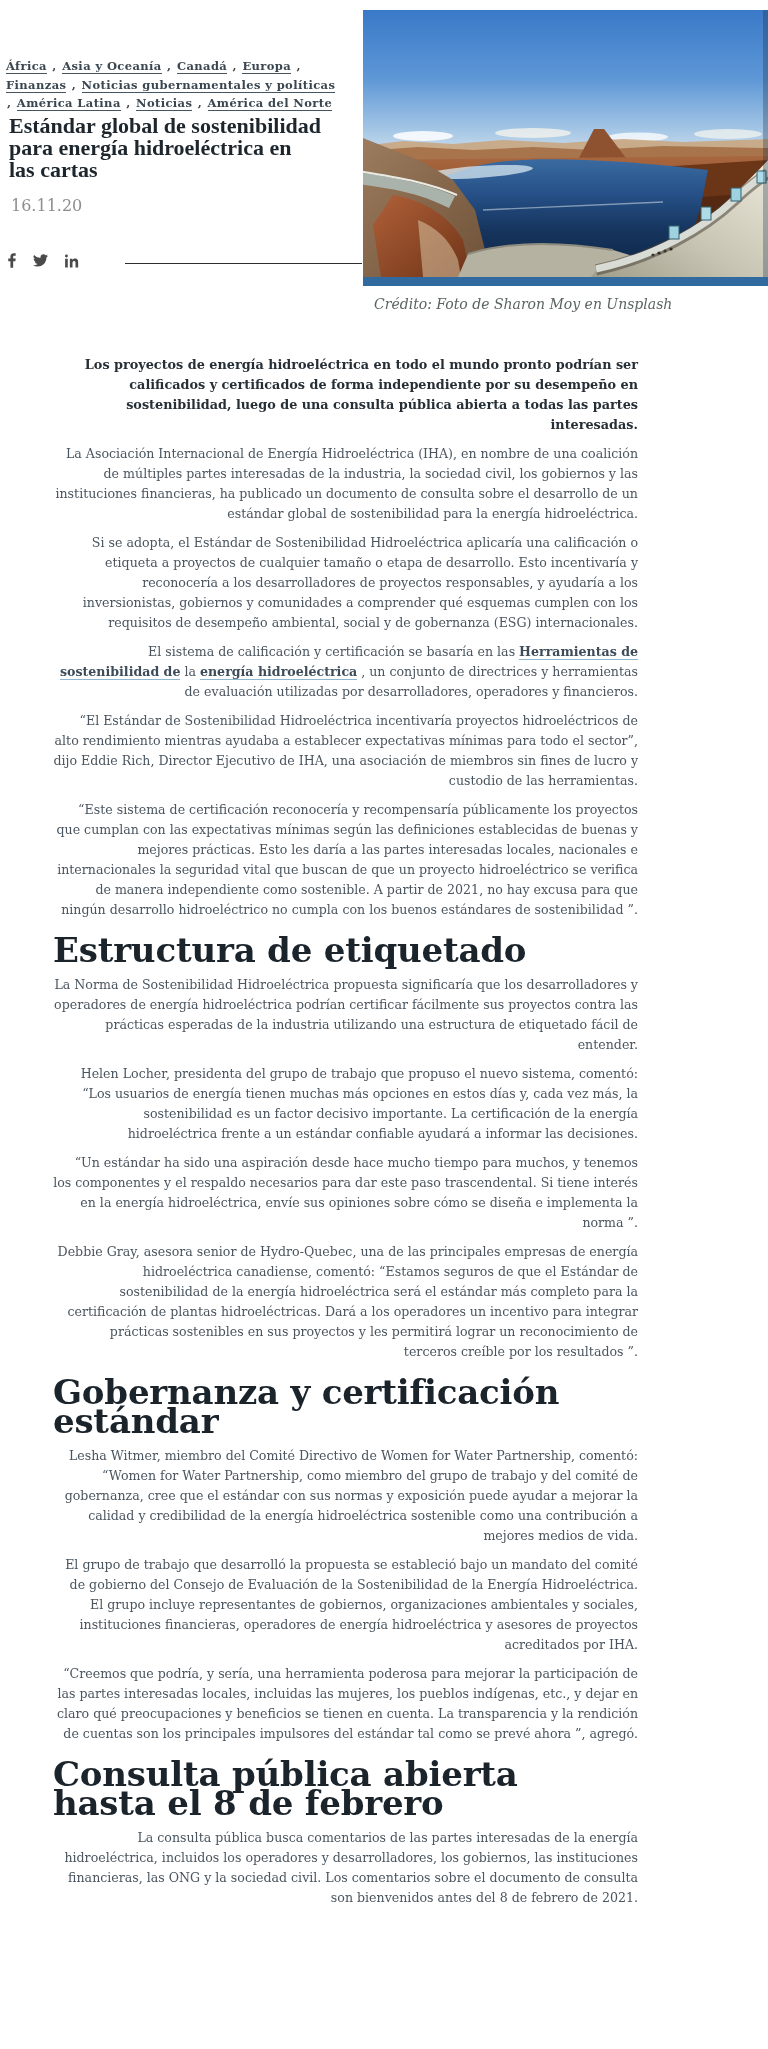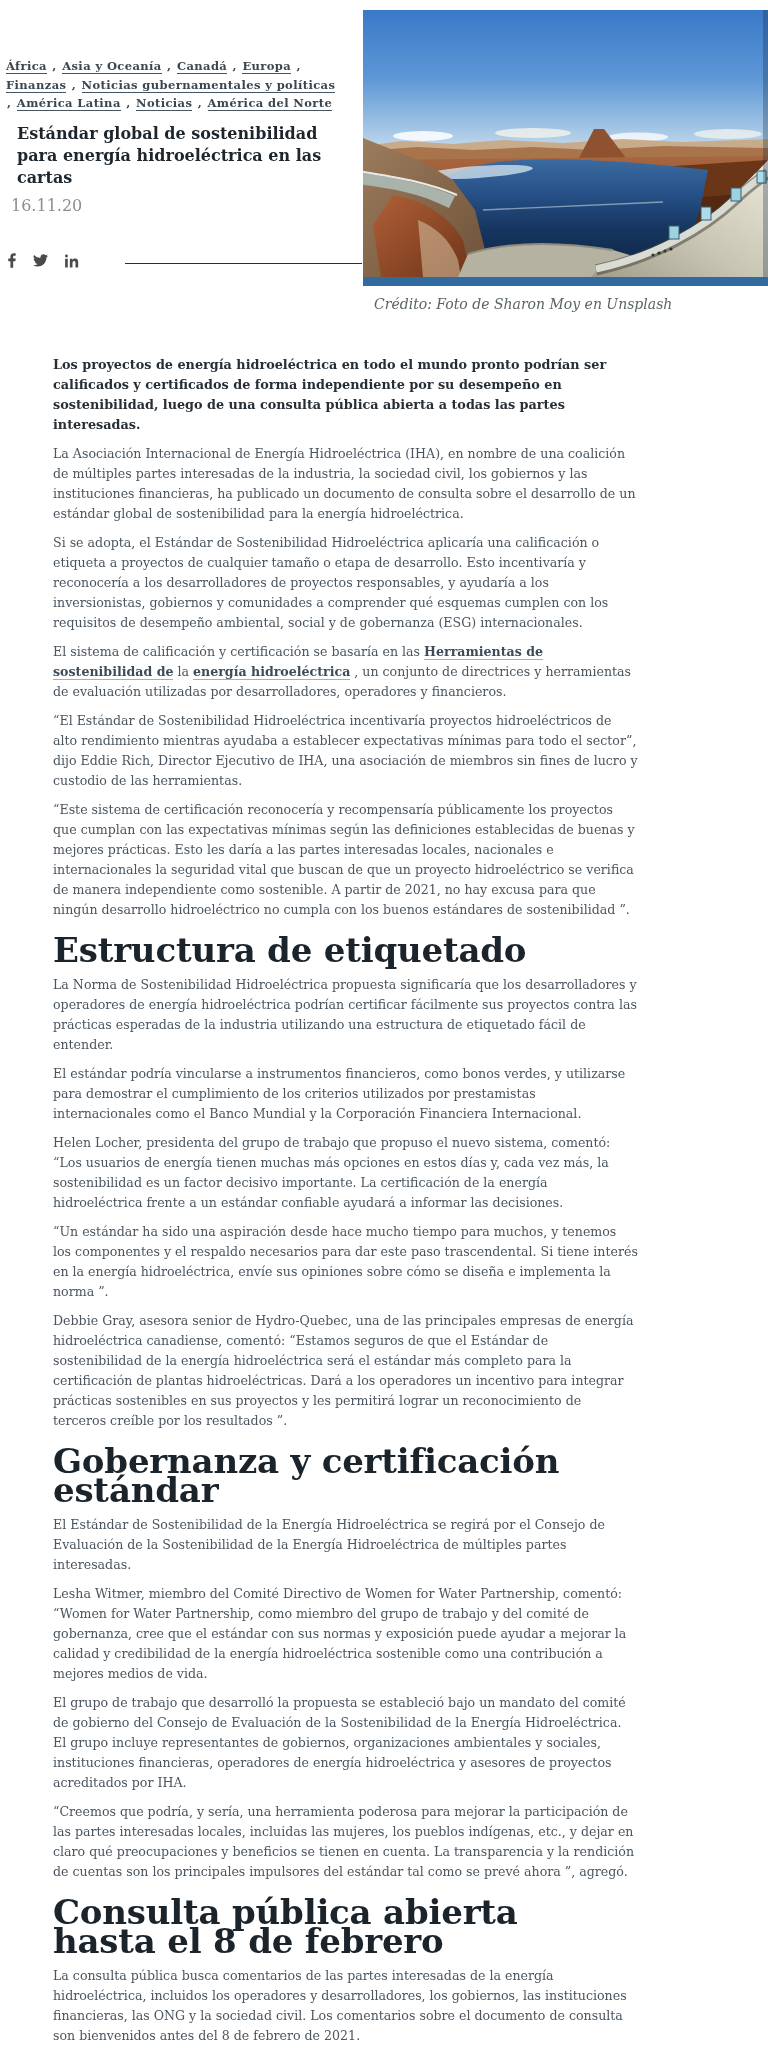--- a/index.html
+++ b/index.html
@@ -12,43 +12,43 @@
   
   .breadcrumbs{
     position:absolute;left:6px;top:57px;width:332px;
     font-size:11.5px;font-weight:bold;line-height:18.5px;
     letter-spacing:.4px;color:#3a4650;
   }
   .breadcrumbs a{color:#3a4650;text-decoration:none;border-bottom:1px solid #46555f;cursor:pointer;}
   .bc-sep{margin:0 1px;color:#3a4650;}
 
   .page-title{
-    position:absolute;left:5px;top:111px;width:312px;margin:12px;
-    font-size:16px;line-height:22px;font-weight:bold;color:#1e262d;
+    position:absolute;left:5px;top:111px;width:312px;margin:4px;
+    font-size:22px;line-height:22px;font-weight:bold;color:#1e262d;font-family:Liberation Serif, serif;
   }
   .pub-date{position:absolute;left:11px;top:196px;font-size:16px;color:#8d8d8d;}
 
   .share-row{position:absolute;left:8px;top:253px;display:flex;align-items:center;gap:17px;}
   .share-row .icon{display:inline-flex;cursor:pointer;}
   .share-row svg{fill:#4a4a4a;}
 
   .divider{position:absolute;left:125px;top:263px;width:237px;height:1px;background:#2d2d2d;}
 
   
   .hero{position:absolute;left:363px;top:10px;width:405px;height:267px;overflow:hidden;background:#6fa0d2;}
   .hero svg{display:block;}
   .hero-bar{position:absolute;left:363px;top:277px;width:405px;height:9px;}
   .hero-caption{
     position:absolute;left:374px;top:296px;
     font-style:italic;font-size:14px;color:#5a655f;
   }
 
   
   .article{position:absolute;left:53px;top:355px;width:585px;}
-  .article p{margin:0 0 9px 0;font-size:12.6px;line-height:20px;color:#4a555f;text-align:left;}
+  .article p{margin:0 0 9px 0;font-size:12.6px;line-height:20px;color:#4a555f;text-align:right;}
   .article p.lead{font-weight:bold;color:#272f36;font-size:12.8px;}
   .article h2{
     margin:16px 0 10px 0;font-size:34px;line-height:29px;
     font-weight:bold;color:#1b232b;letter-spacing:-.2px;max-width:560px;
   }
   .article a{
     color:#3e4c59;font-weight:bold;text-decoration:none;cursor:pointer;
     border-bottom:1.5px solid #8fb6cf;
   }
 </style>
@@ -183,27 +183,25 @@
   <article class="article">
     <p class="lead">Los proyectos de energía hidroeléctrica en todo el mundo pronto podrían ser calificados y certificados de forma independiente por su desempeño en sostenibilidad, luego de una consulta pública abierta a todas las partes interesadas.</p>
     <p>La Asociación Internacional de Energía Hidroeléctrica (IHA), en nombre de una coalición de múltiples partes interesadas de la industria, la sociedad civil, los gobiernos y las instituciones financieras, ha publicado un documento de consulta sobre el desarrollo de un estándar global de sostenibilidad para la energía hidroeléctrica.</p>
     <p>Si se adopta, el Estándar de Sostenibilidad Hidroeléctrica aplicaría una calificación o etiqueta a proyectos de cualquier tamaño o etapa de desarrollo. Esto incentivaría y reconocería a los desarrolladores de proyectos responsables, y ayudaría a los inversionistas, gobiernos y comunidades a comprender qué esquemas cumplen con los requisitos de desempeño ambiental, social y de gobernanza (ESG) internacionales.</p>
     <p><span>El sistema de calificación y certificación se basaría en las </span><a>Herramientas de sostenibilidad de</a><span> la </span><a>energía hidroeléctrica</a><span> , un conjunto de directrices y herramientas de evaluación utilizadas por desarrolladores, operadores y financieros.</span></p>
     <p>“El Estándar de Sostenibilidad Hidroeléctrica incentivaría proyectos hidroeléctricos de alto rendimiento mientras ayudaba a establecer expectativas mínimas para todo el sector”, dijo Eddie Rich, Director Ejecutivo de IHA, una asociación de miembros sin fines de lucro y custodio de las herramientas.</p>
     <p>“Este sistema de certificación reconocería y recompensaría públicamente los proyectos que cumplan con las expectativas mínimas según las definiciones establecidas de buenas y mejores prácticas. Esto les daría a las partes interesadas locales, nacionales e internacionales la seguridad vital que buscan de que un proyecto hidroeléctrico se verifica de manera independiente como sostenible. A partir de 2021, no hay excusa para que ningún desarrollo hidroeléctrico no cumpla con los buenos estándares de sostenibilidad ”.</p>
 
     <h2>Estructura de etiquetado</h2>
     <p>La Norma de Sostenibilidad Hidroeléctrica propuesta significaría que los desarrolladores y operadores de energía hidroeléctrica podrían certificar fácilmente sus proyectos contra las prácticas esperadas de la industria utilizando una estructura de etiquetado fácil de entender.</p>
-    <p>El estándar podría vincularse a instrumentos financieros, como bonos verdes, y utilizarse para demostrar el cumplimiento de los criterios utilizados por prestamistas internacionales como el Banco Mundial y la Corporación Financiera Internacional.</p>
     <p>Helen Locher, presidenta del grupo de trabajo que propuso el nuevo sistema, comentó: “Los usuarios de energía tienen muchas más opciones en estos días y, cada vez más, la sostenibilidad es un factor decisivo importante. La certificación de la energía hidroeléctrica frente a un estándar confiable ayudará a informar las decisiones.</p>
     <p>“Un estándar ha sido una aspiración desde hace mucho tiempo para muchos, y tenemos los componentes y el respaldo necesarios para dar este paso trascendental. Si tiene interés en la energía hidroeléctrica, envíe sus opiniones sobre cómo se diseña e implementa la norma ”.</p>
     <p>Debbie Gray, asesora senior de Hydro-Quebec, una de las principales empresas de energía hidroeléctrica canadiense, comentó: “Estamos seguros de que el Estándar de sostenibilidad de la energía hidroeléctrica será el estándar más completo para la certificación de plantas hidroeléctricas. Dará a los operadores un incentivo para integrar prácticas sostenibles en sus proyectos y les permitirá lograr un reconocimiento de terceros creíble por los resultados ”.</p>
 
     <h2>Gobernanza y certificación estándar</h2>
-    <p>El Estándar de Sostenibilidad de la Energía Hidroeléctrica se regirá por el Consejo de Evaluación de la Sostenibilidad de la Energía Hidroeléctrica de múltiples partes interesadas.</p>
     <p>Lesha Witmer, miembro del Comité Directivo de Women for Water Partnership, comentó: “Women for Water Partnership, como miembro del grupo de trabajo y del comité de gobernanza, cree que el estándar con sus normas y exposición puede ayudar a mejorar la calidad y credibilidad de la energía hidroeléctrica sostenible como una contribución a mejores medios de vida.</p>
     <p>El grupo de trabajo que desarrolló la propuesta se estableció bajo un mandato del comité de gobierno del Consejo de Evaluación de la Sostenibilidad de la Energía Hidroeléctrica. El grupo incluye representantes de gobiernos, organizaciones ambientales y sociales, instituciones financieras, operadores de energía hidroeléctrica y asesores de proyectos acreditados por IHA.</p>
     <p>“Creemos que podría, y sería, una herramienta poderosa para mejorar la participación de las partes interesadas locales, incluidas las mujeres, los pueblos indígenas, etc., y dejar en claro qué preocupaciones y beneficios se tienen en cuenta. La transparencia y la rendición de cuentas son los principales impulsores del estándar tal como se prevé ahora ”, agregó.</p>
 
     <h2>Consulta pública abierta hasta el 8 de febrero</h2>
     <p>La consulta pública busca comentarios de las partes interesadas de la energía hidroeléctrica, incluidos los operadores y desarrolladores, los gobiernos, las instituciones financieras, las ONG y la sociedad civil. Los comentarios sobre el documento de consulta son bienvenidos antes del 8 de febrero de 2021.</p>
 
   </article>
 
 </div>

